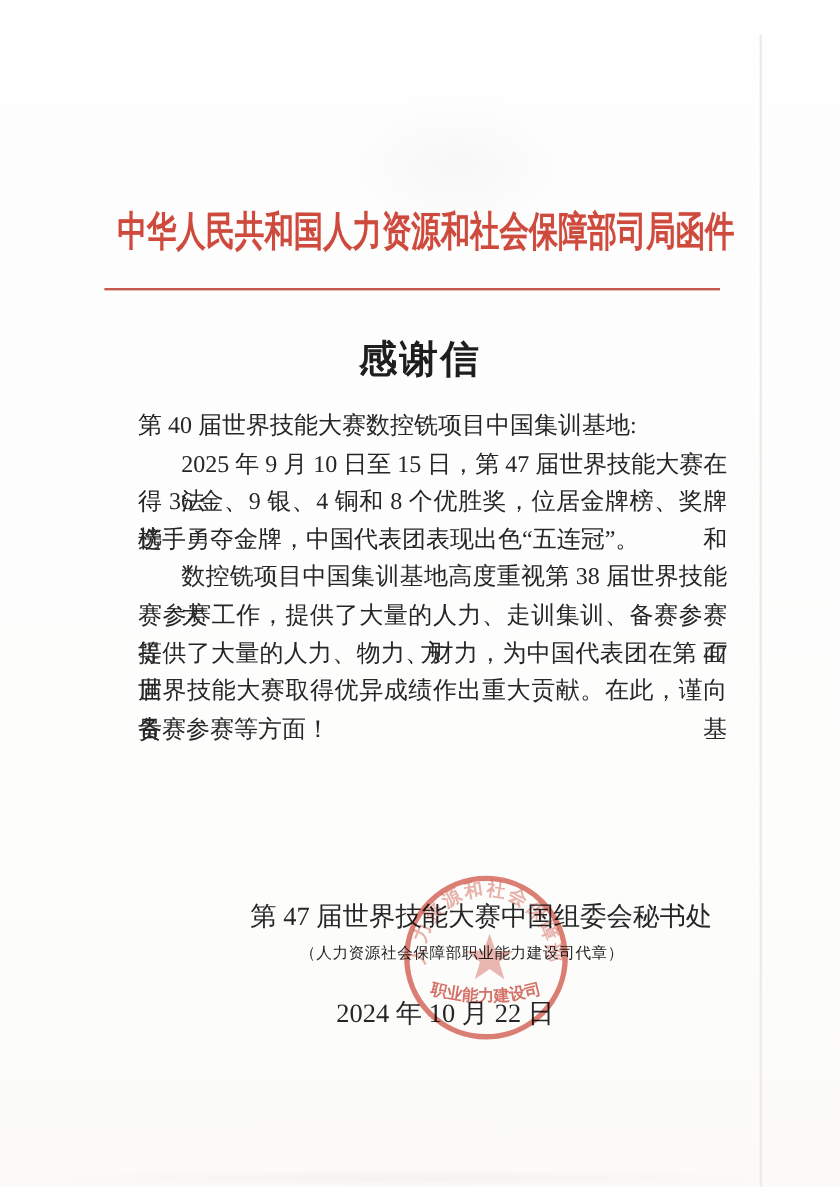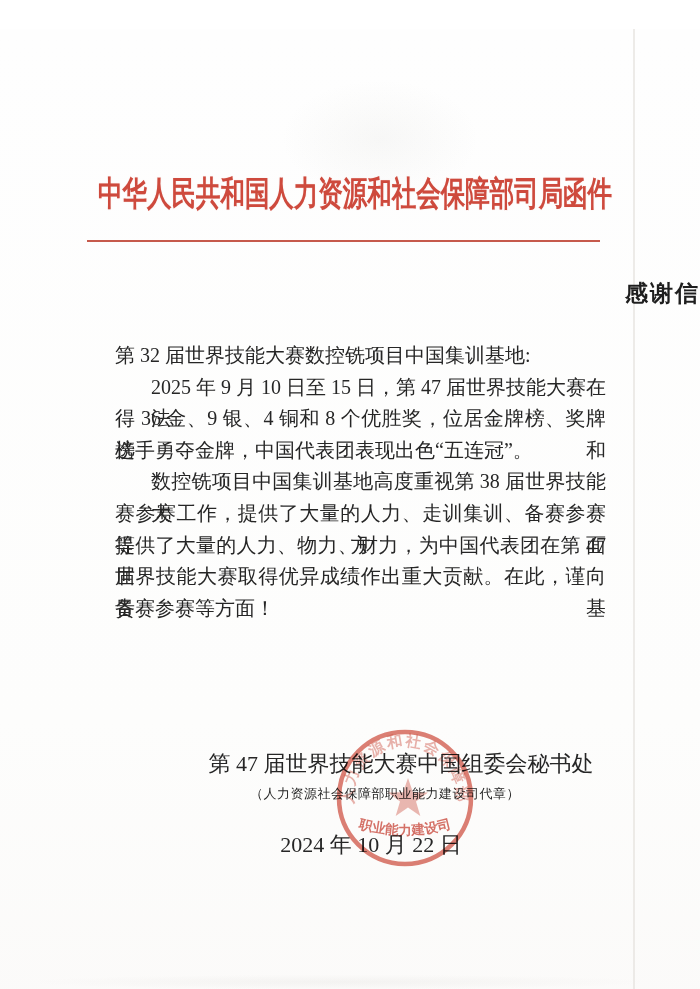--- a/index.html
+++ b/index.html
@@ -35,22 +35,22 @@
     transform:scaleX(0.72);
     white-space:nowrap;
     text-shadow:0 0 1px rgba(206,74,61,.35);
   }
   .rule{
     position:absolute;left:87px;top:211px;width:513px;height:2px;
     background:#c65a4c;
   }
   .doc-title{
     position:absolute;left:0;top:249px;width:100%;margin:0;
-    text-align:right;
-    font-size:23px;font-weight:bold;letter-spacing:2px;
+    text-align:center;
+    font-size:32px;font-weight:bold;letter-spacing:2px;
     color:#1e1e1e;
   }
   .body-text{
     position:absolute;left:115px;top:311px;width:491px;
     font-size:20px;color:#262626;
   }
   .line{
     height:31.6px;line-height:31.6px;
     white-space:normal;
   }
@@ -96,21 +96,21 @@
   <div class="scan-smudge-bottom"></div>
   <div class="scan-edge-v"></div>
 
   <div class="letterhead">中华人民共和国人力资源和社会保障部司局函件</div>
 
   <div class="rule"></div>
 
   <h1 class="doc-title">感谢信</h1>
 
   <div class="body-text">
-    <div class="line">第 32 届世界技能大赛数控铣项目中国集训基地:</div>
+    <div class="line">第 40 届世界技能大赛数控铣项目中国集训基地:</div>
     <div class="line just indent">2025 年 9 月 10 日至 15 日，第 47 届世界技能大赛在法</div>
     <div class="line just">得 36 金、9 银、4 铜和 8 个优胜奖，位居金牌榜、奖牌榜和</div>
     <div class="line">选手勇夺金牌，中国代表团表现出色“五连冠”。</div>
     <div class="line just indent">数控铣项目中国集训基地高度重视第 38 届世界技能大</div>
     <div class="line just">赛参赛工作，提供了大量的人力、走训集训、备赛参赛等方面</div>
     <div class="line just">提供了大量的人力、物力、财力，为中国代表团在第 47 届</div>
     <div class="line just">世界技能大赛取得优异成绩作出重大贡献。在此，谨向贵基</div>
     <div class="line">备赛参赛等方面！</div>
   </div>
 

